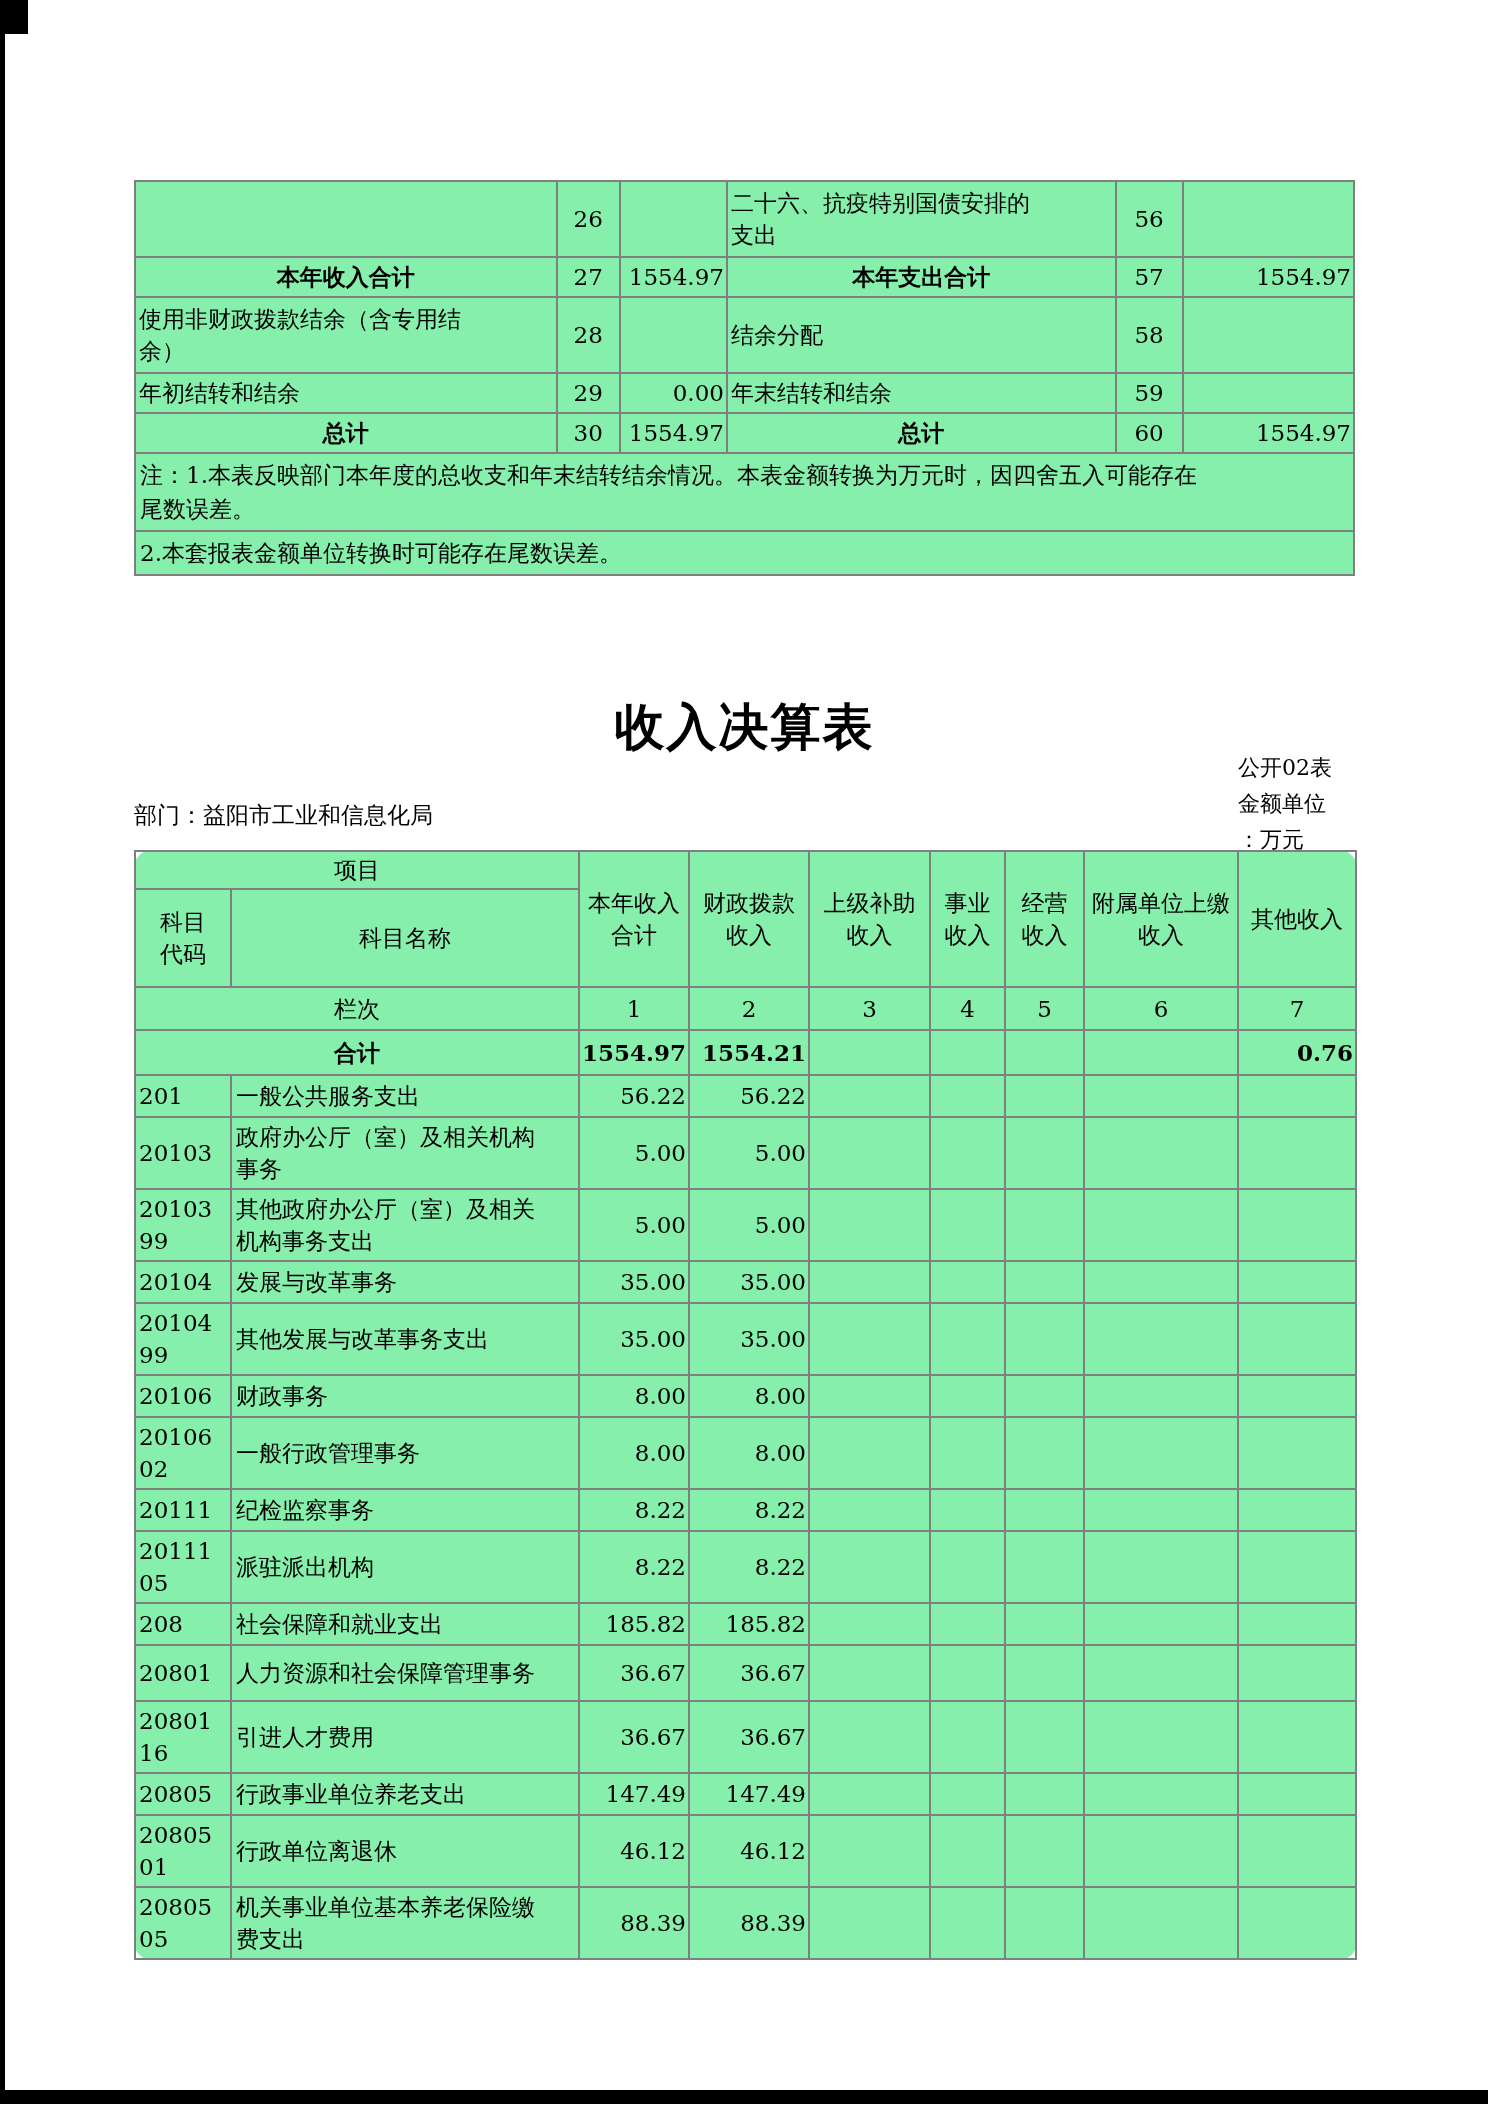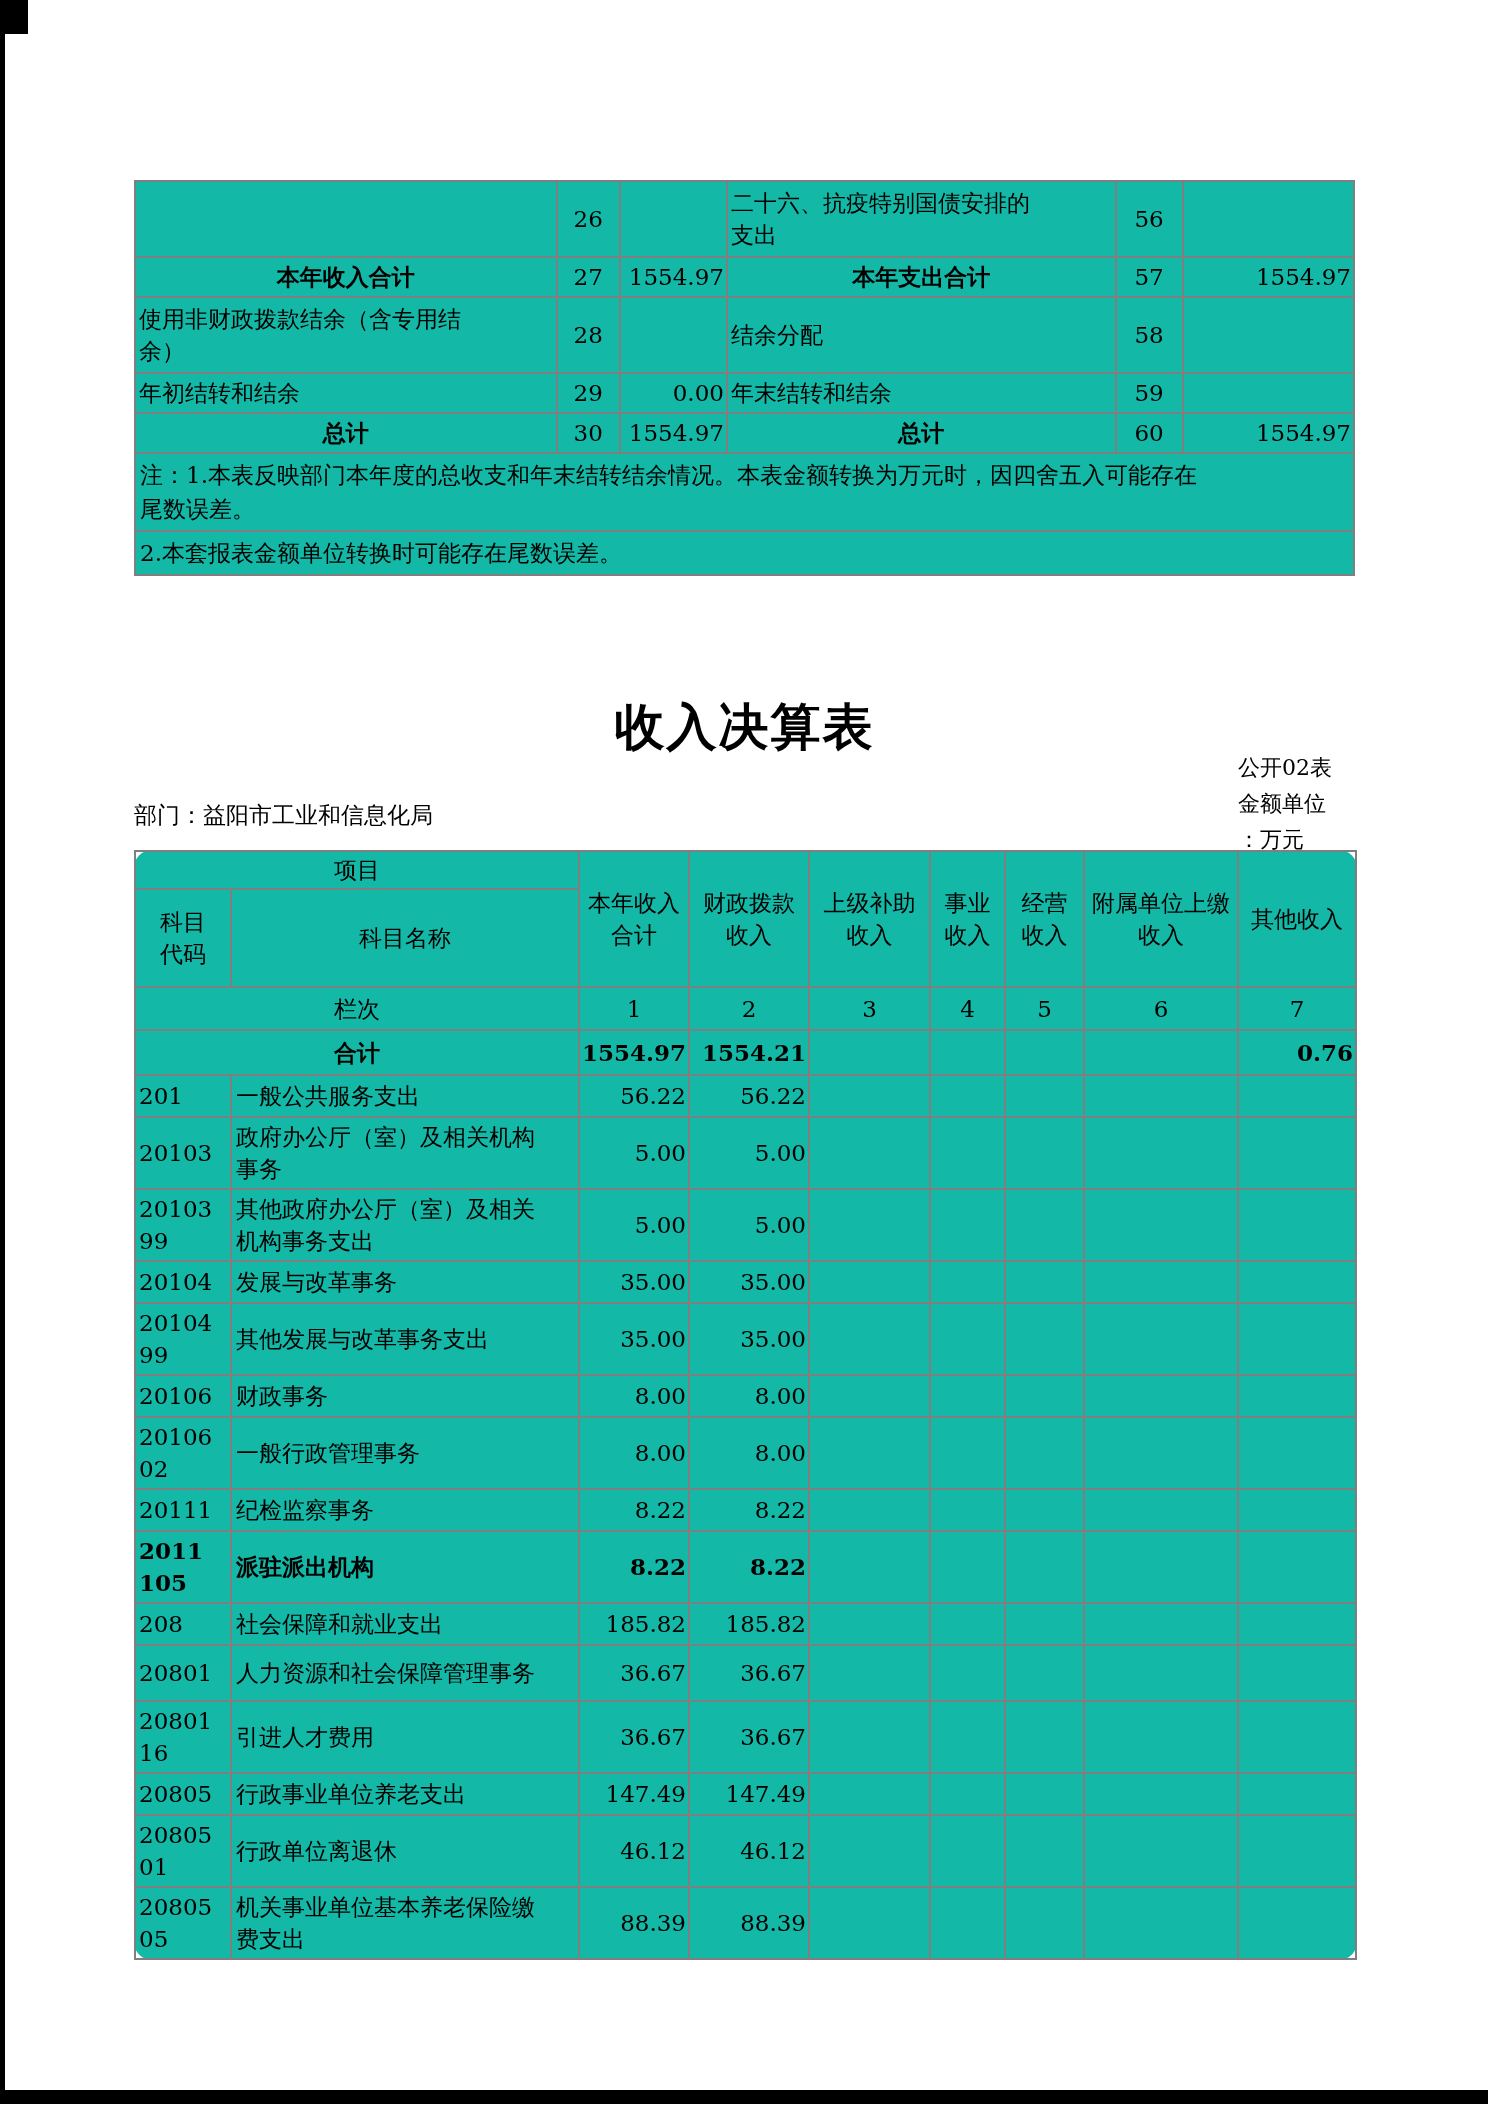--- a/index.html
+++ b/index.html
@@ -6,21 +6,21 @@
   body{
     width:1488px;height:2104px;position:relative;background:#fff;
     font-family:"DejaVu Serif","Liberation Serif",serif;
     color:#000;overflow:hidden;
   }
   
   .edge-left{position:absolute;left:0;top:0;width:5px;height:2104px;background:#000;}
   .edge-bottom{position:absolute;left:0;top:2090px;width:1488px;height:14px;background:#000;}
   .corner-mark{position:absolute;left:0;top:0;width:28px;height:34px;background:#000;}
 
-  table{border-collapse:collapse;table-layout:fixed;background:#14b8a6;}
+  table{border-collapse:collapse;table-layout:fixed;background:#86efac;}
   td{border:2px solid #7f7f7f;font-size:23px;line-height:32px;vertical-align:middle;
      padding:2px 3px;overflow:hidden;}
 
   
   #summary-table{position:absolute;left:134px;top:180px;width:1221px;}
   .item-name{text-align:left;}
   .item-name.ind-a{padding-right:72px;}
   .item-name.ind-d{padding-right:70px;}
   .item-bold{text-align:center;font-weight:bold;}
   .line-no{text-align:center;padding:2px 0;}
@@ -243,21 +243,21 @@
         <td class="cell-code">20111</td>
         <td class="cell-name">纪检监察事务</td>
         <td class="amount">8.22</td>
         <td class="amount">8.22</td>
         <td class="amount"></td>
         <td class="amount"></td>
         <td class="amount"></td>
         <td class="amount"></td>
         <td class="amount"></td>
       </tr>
-      <tr style="height: 72px; font-weight: bold;">
+      <tr style="height: 72px;">
         <td class="cell-code">2011105</td>
         <td class="cell-name">派驻派出机构</td>
         <td class="amount">8.22</td>
         <td class="amount">8.22</td>
         <td class="amount"></td>
         <td class="amount"></td>
         <td class="amount"></td>
         <td class="amount"></td>
         <td class="amount"></td>
       </tr>

